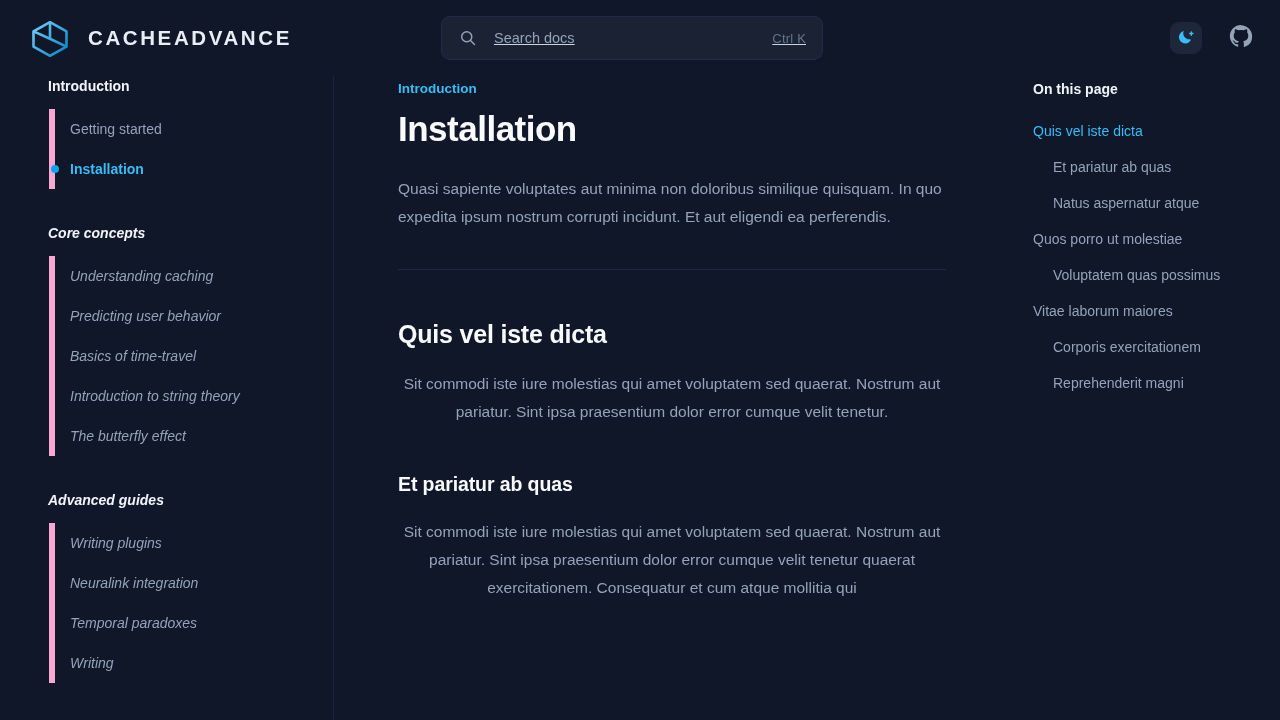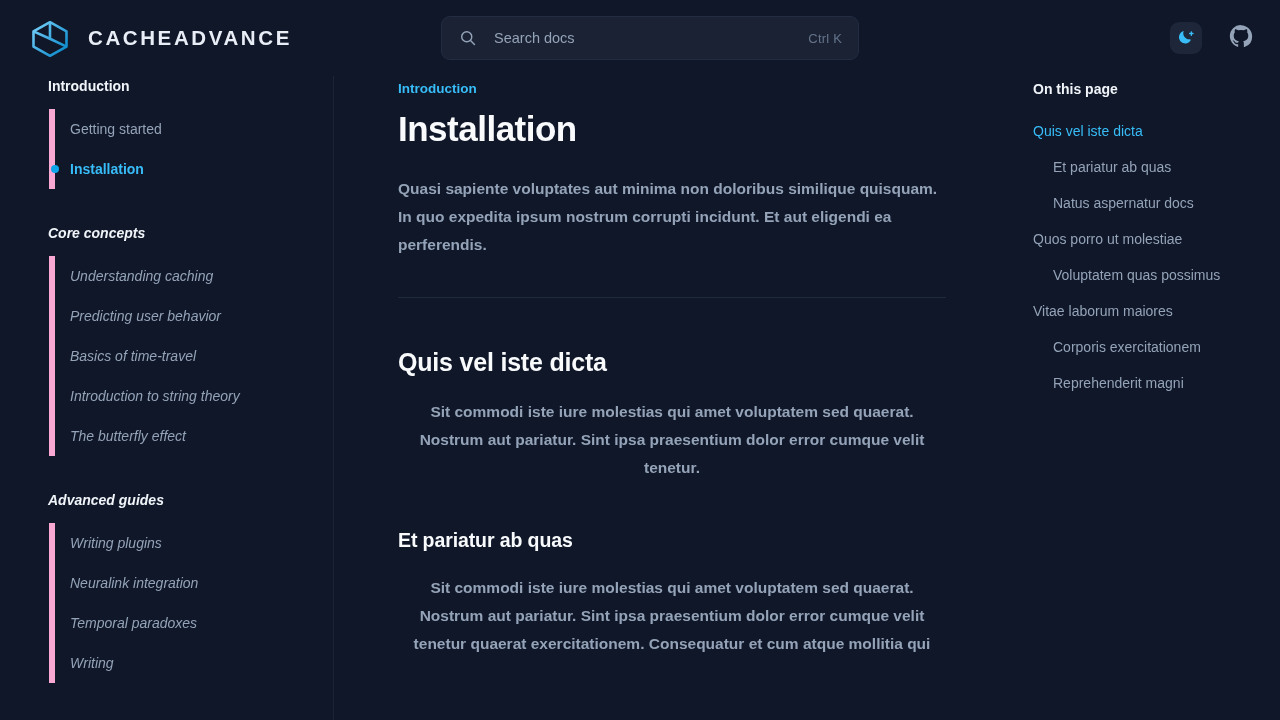--- a/index.html
+++ b/index.html
@@ -45,22 +45,23 @@
     font-weight: 700;
     letter-spacing: 2.6px;
     color: #e9eef6;
     white-space: nowrap;
   }
 
   .search-wrap {
     position: absolute;
     left: 441px;
     top: 16px;
-    width: 418px;
+    width: 382px;
     height: 44px;
+    text-decoration: underline;
   }
 
   .search-box {
     width: 100%;
     height: 100%;
     background: #1a2234;
     border: 1px solid #222c42;
     border-radius: 9px;
     display: flex;
     align-items: center;
@@ -206,21 +207,20 @@
     letter-spacing: -0.5px;
     line-height: 44px;
     margin-top: 8px;
   }
 
   .doc-p {
     font-size: 15.5px;
     line-height: 28px;
     color: #94a3b8;
     margin-top: 24px;
-    font-weight: bold;
   }
 
   .doc-divider {
     height: 1px;
     background: #1e293b;
     margin-top: 38px;
     width: 548px;
   }
 
   .doc-h2 {
@@ -377,21 +377,21 @@
 
     <h3 class="doc-h3">Et pariatur ab quas</h3>
     <p class="doc-p">Sit commodi iste iure molestias qui amet voluptatem sed quaerat. Nostrum aut pariatur. Sint ipsa praesentium dolor error cumque velit tenetur quaerat exercitationem. Consequatur et cum atque mollitia qui</p>
   </main>
 
   <aside class="toc">
     <div class="toc-title">On this page</div>
     <ul class="toc-list" id="toc-root">
         <li class="toc-item active">Quis vel iste dicta</li>
         <li class="toc-item sub">Et pariatur ab quas</li>
-        <li class="toc-item sub">Natus aspernatur docs</li>
+        <li class="toc-item sub">Natus aspernatur atque</li>
         <li class="toc-item">Quos porro ut molestiae</li>
         <li class="toc-item sub">Voluptatem quas possimus</li>
         <li class="toc-item">Vitae laborum maiores</li>
         <li class="toc-item sub">Corporis exercitationem</li>
         <li class="toc-item sub">Reprehenderit magni</li>
       </ul>
   </aside>
 
 </div>
 

